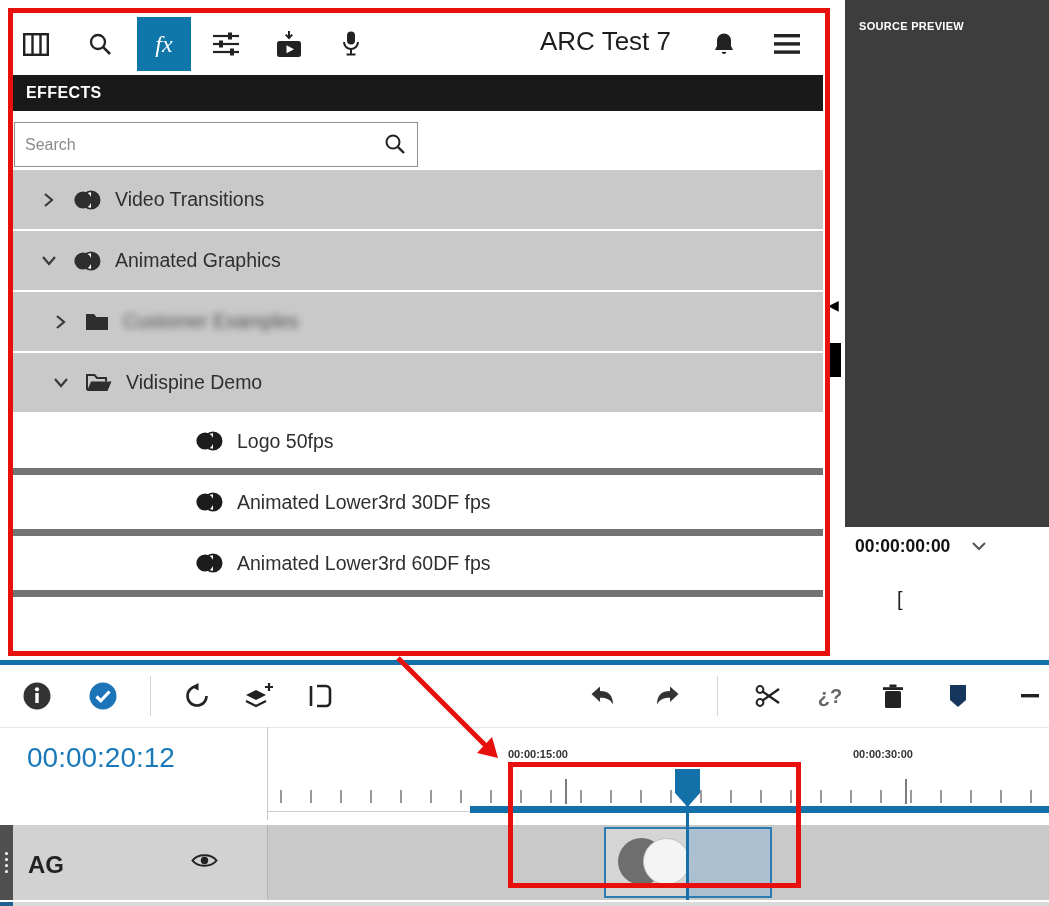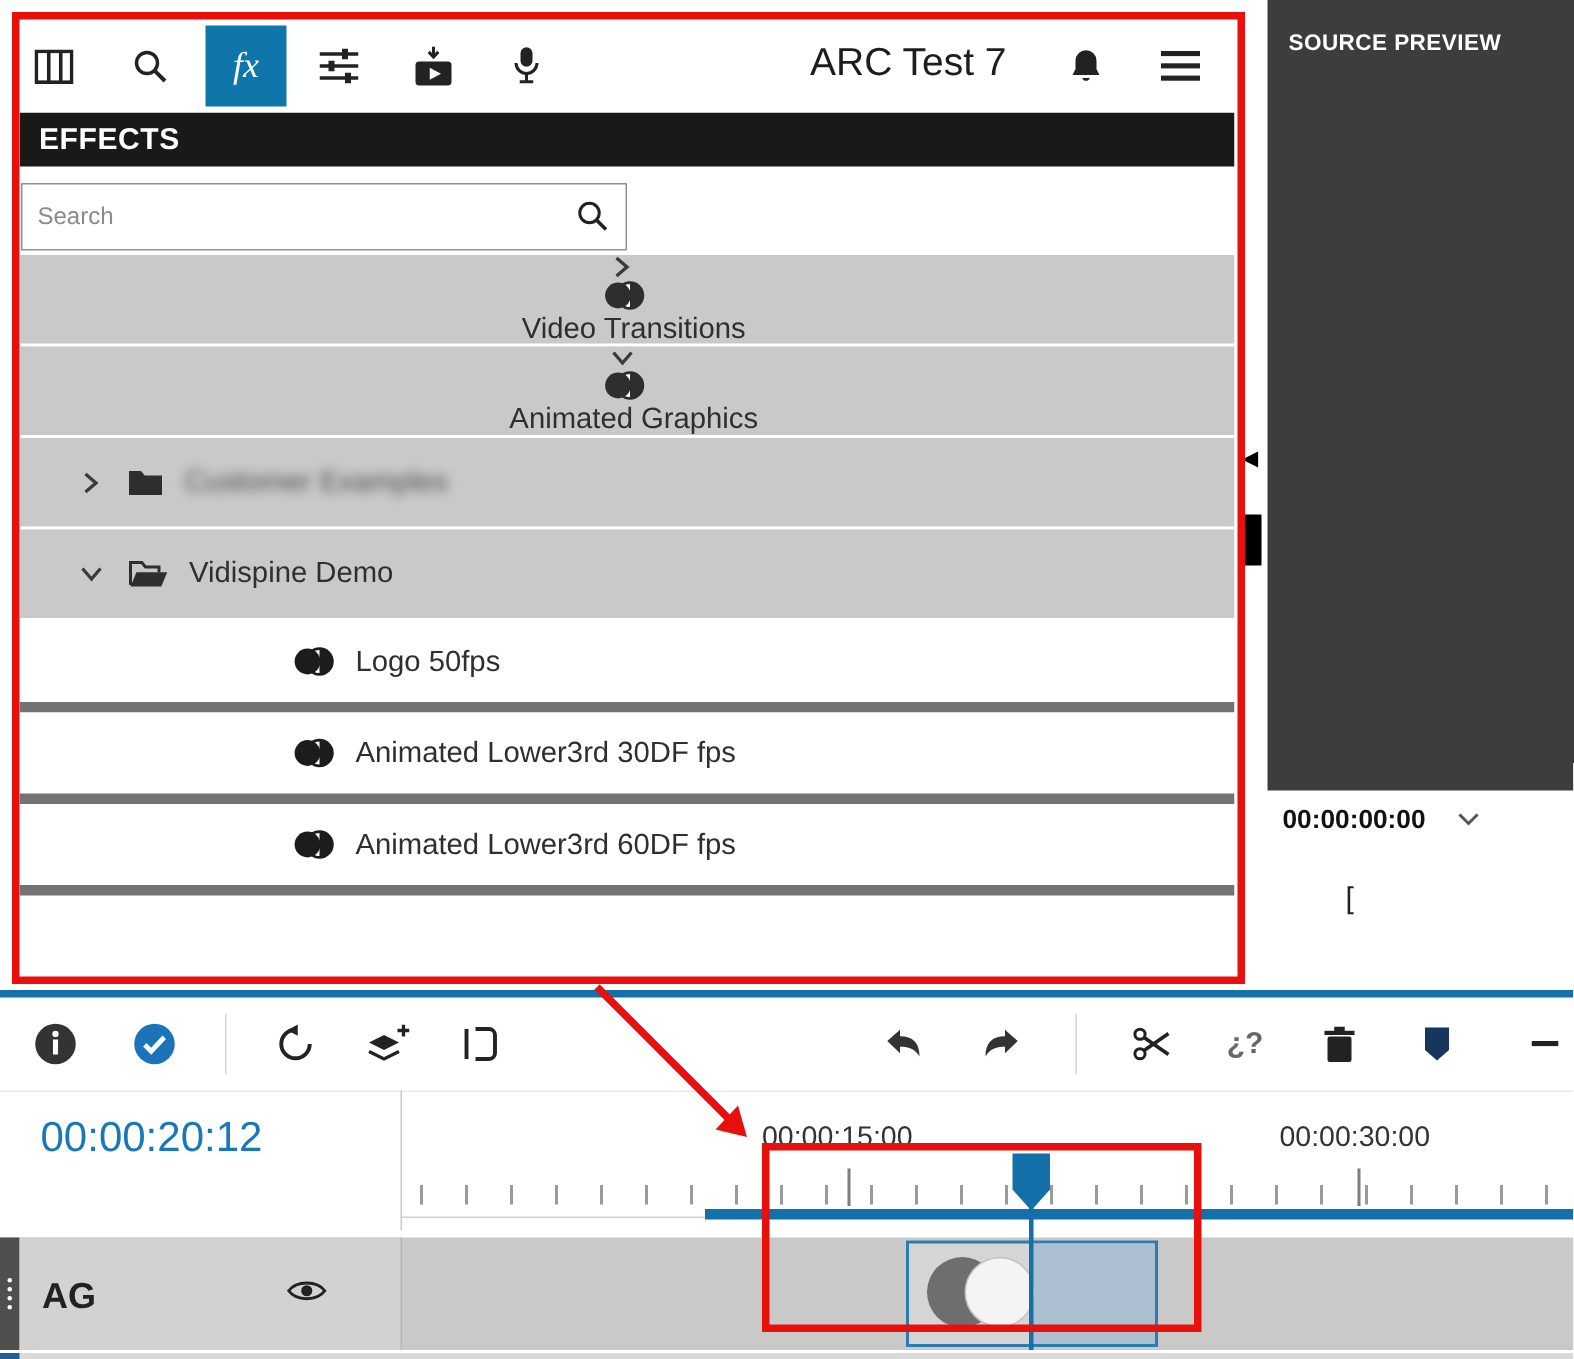--- a/index.html
+++ b/index.html
@@ -7,60 +7,60 @@
         font-family:"Liberation Sans",sans-serif;color:#222;}
 
   
   .effects-panel{position:absolute;left:13px;top:13px;width:810px;height:638px;background:#fff;overflow:hidden;}
   .ep-toolbar{position:relative;height:62px;background:#fff;}
   .icon-btn{position:absolute;top:9px;width:44px;height:44px;display:flex;align-items:center;justify-content:center;cursor:pointer;}
   .fx-btn{background:#0e76a8;width:54px;height:54px;top:4px;}
   .fx-glyph{font-family:"Liberation Serif",serif;font-style:italic;font-size:24px;color:#fff;}
   .app-title{position:absolute;left:527px;top:13px;font-size:26px;color:#1d1d1d;}
   .ep-header{background:#191919;height:36px;display:flex;align-items:center;padding-left:13px;}
-  .ep-header span{color:#fff;font-weight:bold;font-size:20px;letter-spacing:.4px;}
+  .ep-header span{color:#fff;font-weight:bold;font-size:16px;letter-spacing:.4px;}
   .ep-search{position:absolute;left:1px;top:109px;width:404px;height:45px;}
   .search-input{width:100%;height:100%;box-sizing:border-box;border:1px solid #8f8f8f;font-size:16px;
                 padding:0 42px 0 10px;font-family:"Liberation Sans",sans-serif;color:#222;outline:none;}
   .search-input::placeholder{color:#8a8a8a;}
   .search-glass{position:absolute;right:12px;top:11px;}
   .tree{position:absolute;left:0;top:157px;right:0;}
   .row{display:flex;align-items:center;height:61px;box-sizing:border-box;cursor:pointer;}
   .row.gray{background:#c9c9c9;border-bottom:2px solid #fff;}
   .row.white{background:#fff;border-bottom:7px solid #737373;}
   .row .chev{width:32px;display:flex;align-items:center;justify-content:flex-start;}
   .row .ticon{margin-right:14px;display:flex;align-items:center;}
   .row .tlabel{font-size:19.5px;color:#2f2f2f;}
-  .lvl0{padding-left:9px;flex-direction:column;}
+  .lvl0{padding-left:28px;}
   .lvl1{padding-left:40px;}
   .lvl2{padding-left:182px;}
   .blurred{filter:blur(3.5px);opacity:.8;}
 
   
   .collapse-arrow{position:absolute;left:828px;top:297px;font-size:14px;color:#000;}
   .collapse-bar{position:absolute;left:827px;top:343px;width:14px;height:34px;background:#000;}
 
   
   .preview-panel{position:absolute;left:845px;top:0;width:204px;height:655px;background:#fff;}
   .preview-screen{position:absolute;left:0;top:0;width:100%;height:527px;background:#3d3d3d;}
-  .preview-title{position:absolute;left:14px;top:20px;color:#fff;font-weight:bold;font-size:15px;letter-spacing:.3px;}
+  .preview-title{position:absolute;left:14px;top:20px;color:#fff;font-weight:bold;font-size:11px;letter-spacing:.3px;}
   .preview-tc{position:absolute;left:10px;top:536px;font-weight:bold;font-size:17.5px;color:#111;display:flex;align-items:center;cursor:pointer;}
   .preview-tc .chev-down{margin-left:22px;display:inline-flex;}
   .mark-in{position:absolute;left:52px;top:588px;font-size:20px;color:#222;}
 
   
   .timeline{position:absolute;left:0;top:660px;width:1049px;height:246px;background:#fff;border-top:5px solid #1470a8;box-sizing:border-box;}
   .tl-toolbar{position:relative;height:62px;border-bottom:1px solid #e8e8e8;}
   .tl-toolbar .icon-btn{top:9px;}
   .tl-divider{position:absolute;top:11px;width:1px;height:40px;background:#d5d5d5;}
   .q-label{font-size:20px;color:#666;font-weight:bold;}
   .tl-ruler{position:absolute;left:0;top:62px;width:100%;height:93px;}
   .tc-box{position:absolute;left:0;top:0;width:268px;height:93px;border-right:1px solid #c9c9c9;box-sizing:border-box;}
   .tc-big{position:absolute;left:27px;top:15px;font-size:28px;color:#1878b8;}
-  .ruler-label{position:absolute;top:21px;font-size:19px;font-weight:normal;color:#333;}
+  .ruler-label{position:absolute;top:21px;font-size:11px;font-weight:bold;color:#333;}
   .ruler-baseline{position:absolute;left:268px;right:0;top:84px;height:1px;background:#cfcfcf;}
   .ticks{position:absolute;left:280px;width:769px;top:63px;height:13px;
          background:repeating-linear-gradient(90deg,#9a9a9a 0 2px,transparent 2px 30px);}
   .tick-major{position:absolute;top:52px;width:2px;height:25px;background:#7d7d7d;}
   .loaded-bar{position:absolute;left:470px;right:0;top:79px;height:7px;background:#1470a8;}
   .playhead-marker{position:absolute;left:674px;top:41px;cursor:grab;}
   .playhead-line{position:absolute;left:686px;top:140px;width:3px;height:95px;background:#1470a8;z-index:5;}
   .tl-track{position:absolute;left:0;top:160px;width:100%;height:75px;background:#c9c9c9;}
   .track-handle{position:absolute;left:0;top:0;width:13px;height:75px;background:#4f4f4f;display:flex;flex-direction:column;
                 align-items:center;justify-content:center;gap:3px;cursor:grab;}

